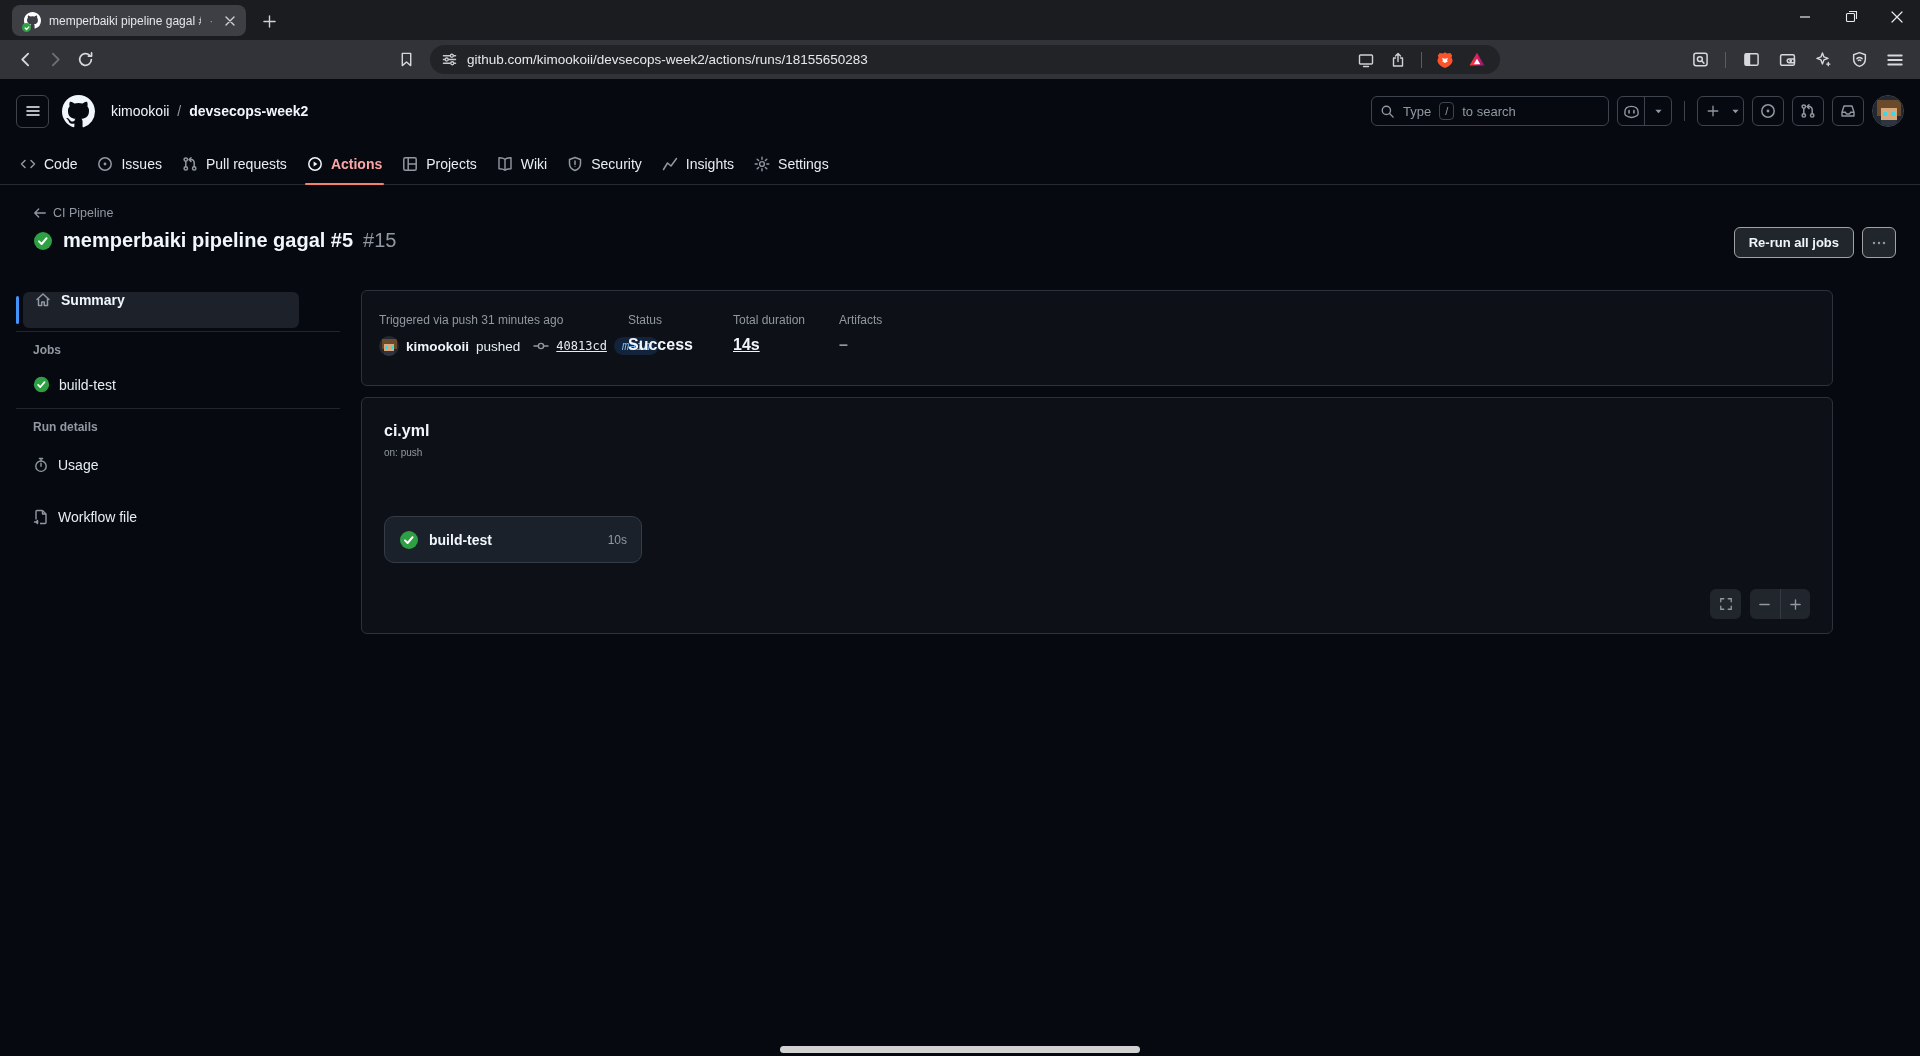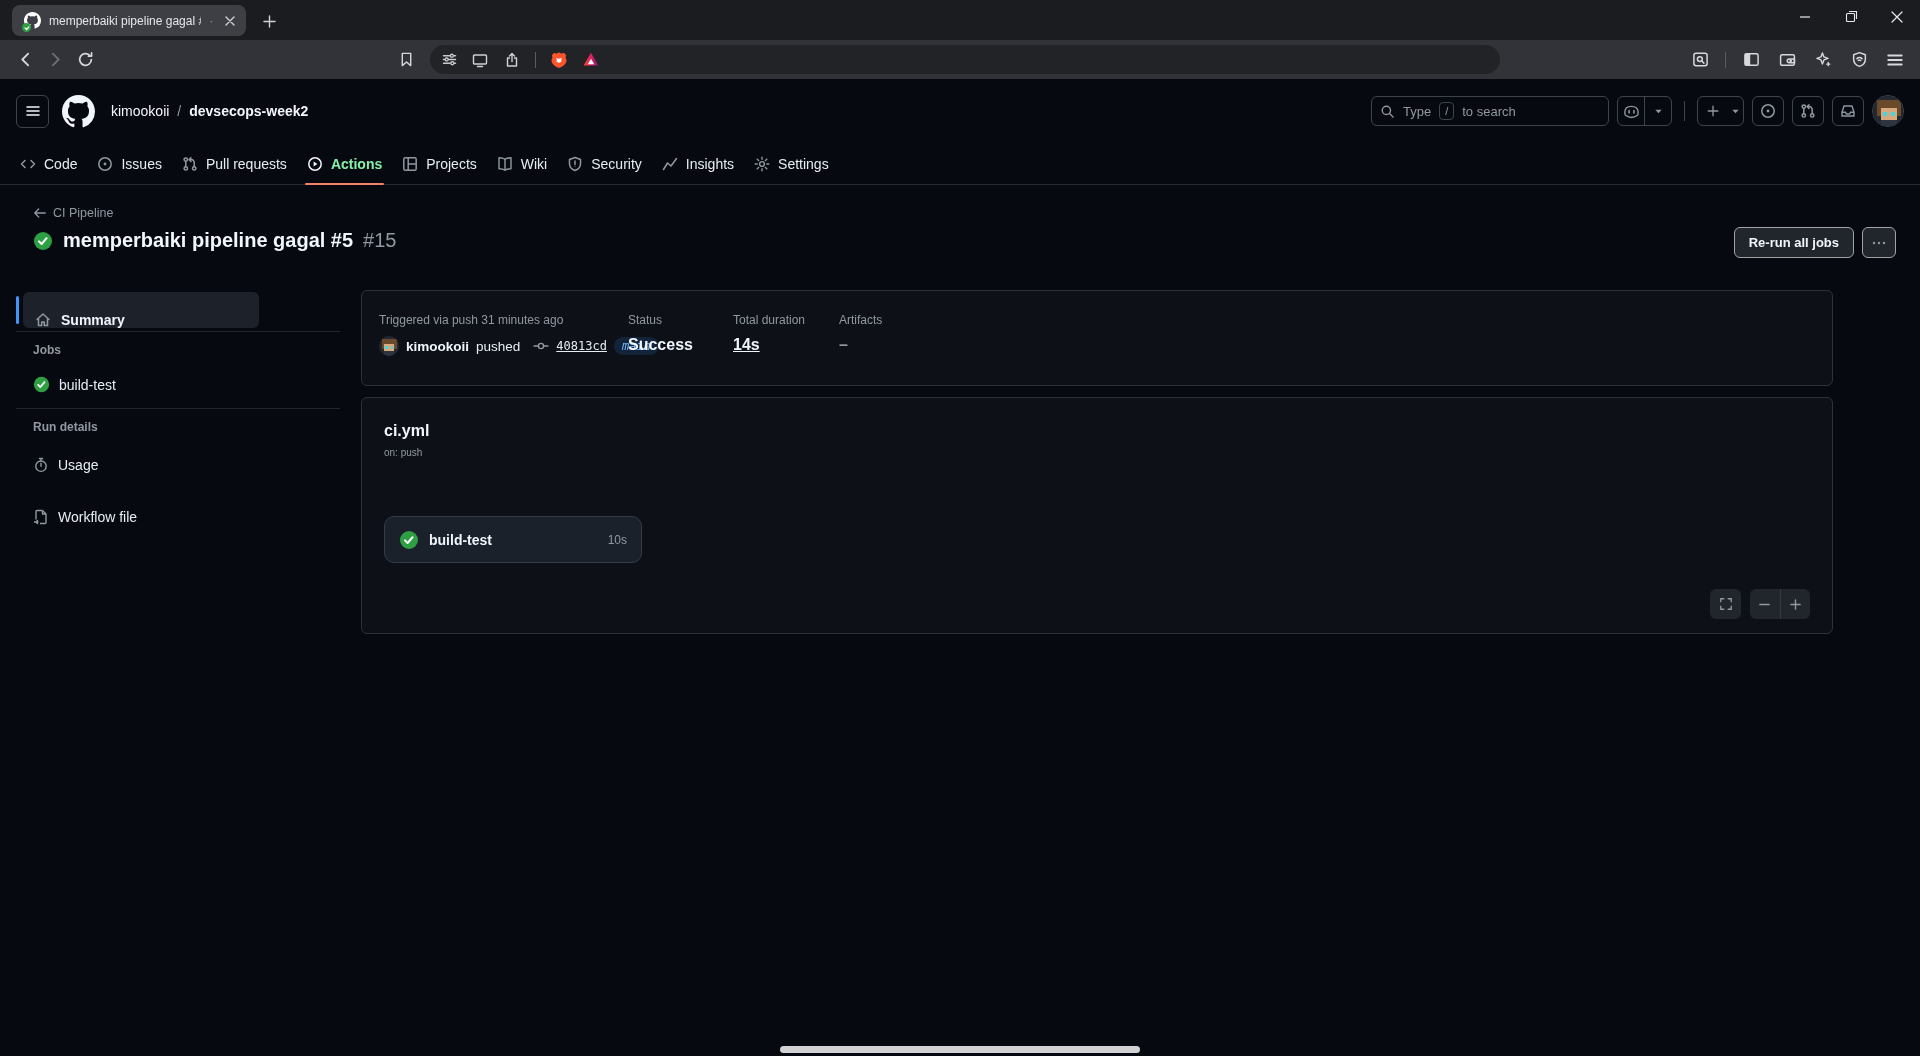--- a/index.html
+++ b/index.html
@@ -64,39 +64,39 @@
   .split .half { display:flex; align-items:center; justify-content:center; flex:1; height:100%; }
   .split .half + .half { border-left:1px solid #3d444d; }
   .hdr-vsep { width:1px; height:20px; background:#3d444d; margin:0 4px; }
   .avatar { width:32px; height:32px; border-radius:50%; overflow:hidden; border:1px solid #3d444d; }
 
   .gh-nav { position:absolute; left:0; top:64px; width:1920px; height:42px; border-bottom:1px solid #252b33;
             display:flex; align-items:center; padding:0 10px; }
   .nav-item { display:flex; align-items:center; gap:8px; padding:0 10px; height:41px; position:relative;
               font-size:14px; color:#e6edf3; cursor:pointer; }
   .nav-item .nic { color:#9198a1; }
-  .nav-item.active { font-weight:bold; color:#86efac; }
+  .nav-item.active { font-weight:bold; color:#fca5a5; }
   .nav-item.active .nic { color:#f0f6fc; }
   .nav-item.active::after { content:""; position:absolute; left:8px; right:8px; bottom:-1px; height:2px;
                             border-radius:2px; background:#f78166; }
 
   .bc-link { position:absolute; left:33px; top:127px; display:flex; align-items:center; gap:6px;
              color:#9198a1; font-size:12.5px; cursor:pointer; }
   .run-title { position:absolute; left:33px; top:150px; display:flex; align-items:center; gap:10px; }
   .run-title .tname { font-size:20px; font-weight:bold; color:#f0f6fc; }
   .run-title .tnum { font-size:20px; color:#9198a1; }
   .run-actions { position:absolute; right:24px; top:148px; display:flex; gap:8px; }
   .btn { height:31px; background:#21262d; border:1px solid #a3a3a3; border-radius:6px; color:#f0f6fc;
          font-size:13px; font-weight:bold; display:flex; align-items:center; justify-content:center;
          padding:0 14px; font-family:"Liberation Sans", sans-serif; }
   .btn.kebab { width:34px; padding:0; color:#9198a1; }
 
   
-  .side-pill { position:absolute; left:23px; top:213px; width:236px; height:36px; background:#1d222a;
-               border-radius:6px; display:flex; align-items:flex-end; gap:10px; padding:0 12px; cursor:pointer; }
+  .side-pill { position:absolute; left:23px; top:213px; width:276px; height:36px; background:#1d222a;
+               border-radius:6px; display:flex; align-items:flex-start; gap:10px; padding:0 12px; cursor:pointer; }
   .side-accent { position:absolute; left:16px; top:217px; width:3px; height:28px; border-radius:2px; background:#4493f8; }
   .side-pill .slabel { font-size:14px; font-weight:bold; color:#f0f6fc; }
   .side-div { position:absolute; left:16px; width:324px; height:1px; background:#21262d; }
   .side-h { position:absolute; left:33px; font-size:12px; font-weight:bold; color:#9198a1; }
   .side-row { position:absolute; left:33px; display:flex; align-items:center; gap:9px; font-size:14px;
               color:#e6edf3; cursor:pointer; }
   .side-row .sic { color:#9198a1; }
 
   
   .card { position:absolute; left:361px; width:1472px; background:#0d1117; border:1px solid #2b323b; border-radius:6px; }
@@ -212,20 +212,21 @@
 
     <div class="urlbar">
       <span class="tune">
         <svg width="15" height="15" viewBox="0 0 16 16" fill="none" stroke="currentColor" stroke-width="1.4" stroke-linecap="round">
             <path d="M1.5 4h13M1.5 8h13M1.5 12h13"></path>
             <circle cx="10.5" cy="4" r="1.6" fill="#222327"></circle>
             <circle cx="5" cy="8" r="1.6" fill="#222327"></circle>
             <circle cx="11" cy="12" r="1.6" fill="#222327"></circle>
           </svg>
       </span>
+      <span class="url-text">github.com/kimookoii/devsecops-week2/actions/runs/18155650283</span>
       <span class="url-icons">
         <span class="pill-ic">
           <svg width="16" height="16" viewBox="0 0 16 16" fill="none" stroke="currentColor" stroke-width="1.4" stroke-linecap="round">
               <rect x="1.5" y="3" width="13" height="9" rx="1"></rect>
               <path d="M5.5 14.5h5"></path>
             </svg>
         </span>
         <span class="pill-ic">
           <svg width="16" height="16" viewBox="0 0 16 16" fill="none" stroke="currentColor" stroke-width="1.4" stroke-linecap="round" stroke-linejoin="round">
               <path d="M5.5 6H3.5v8h9V6h-2"></path>

